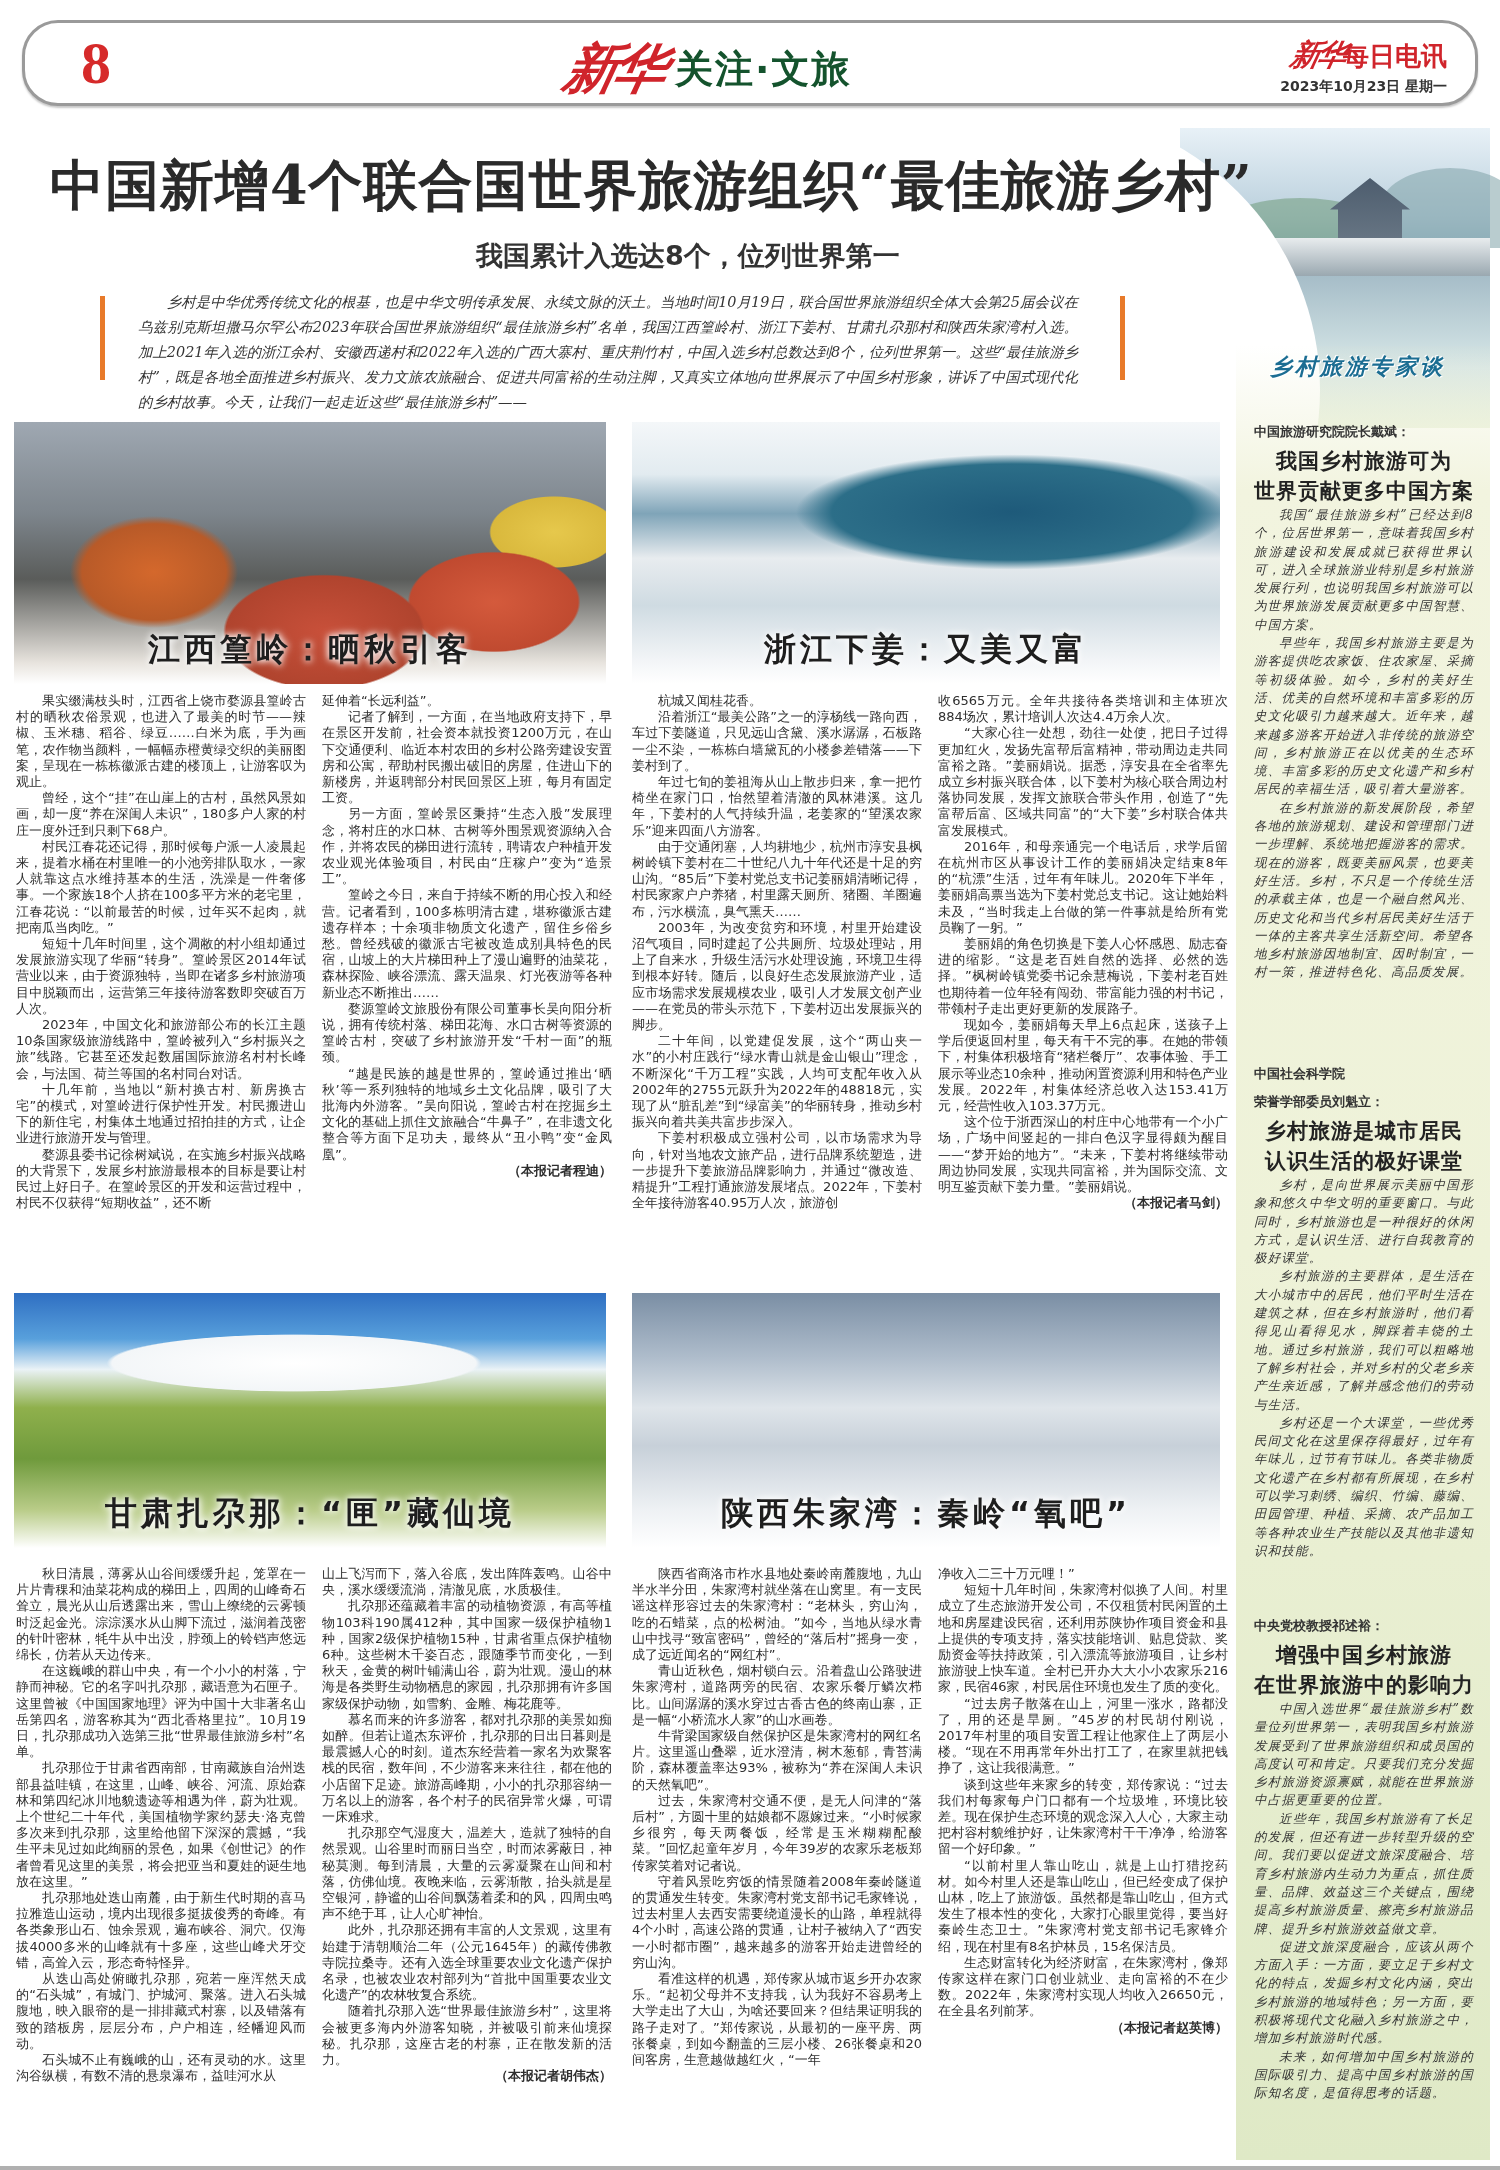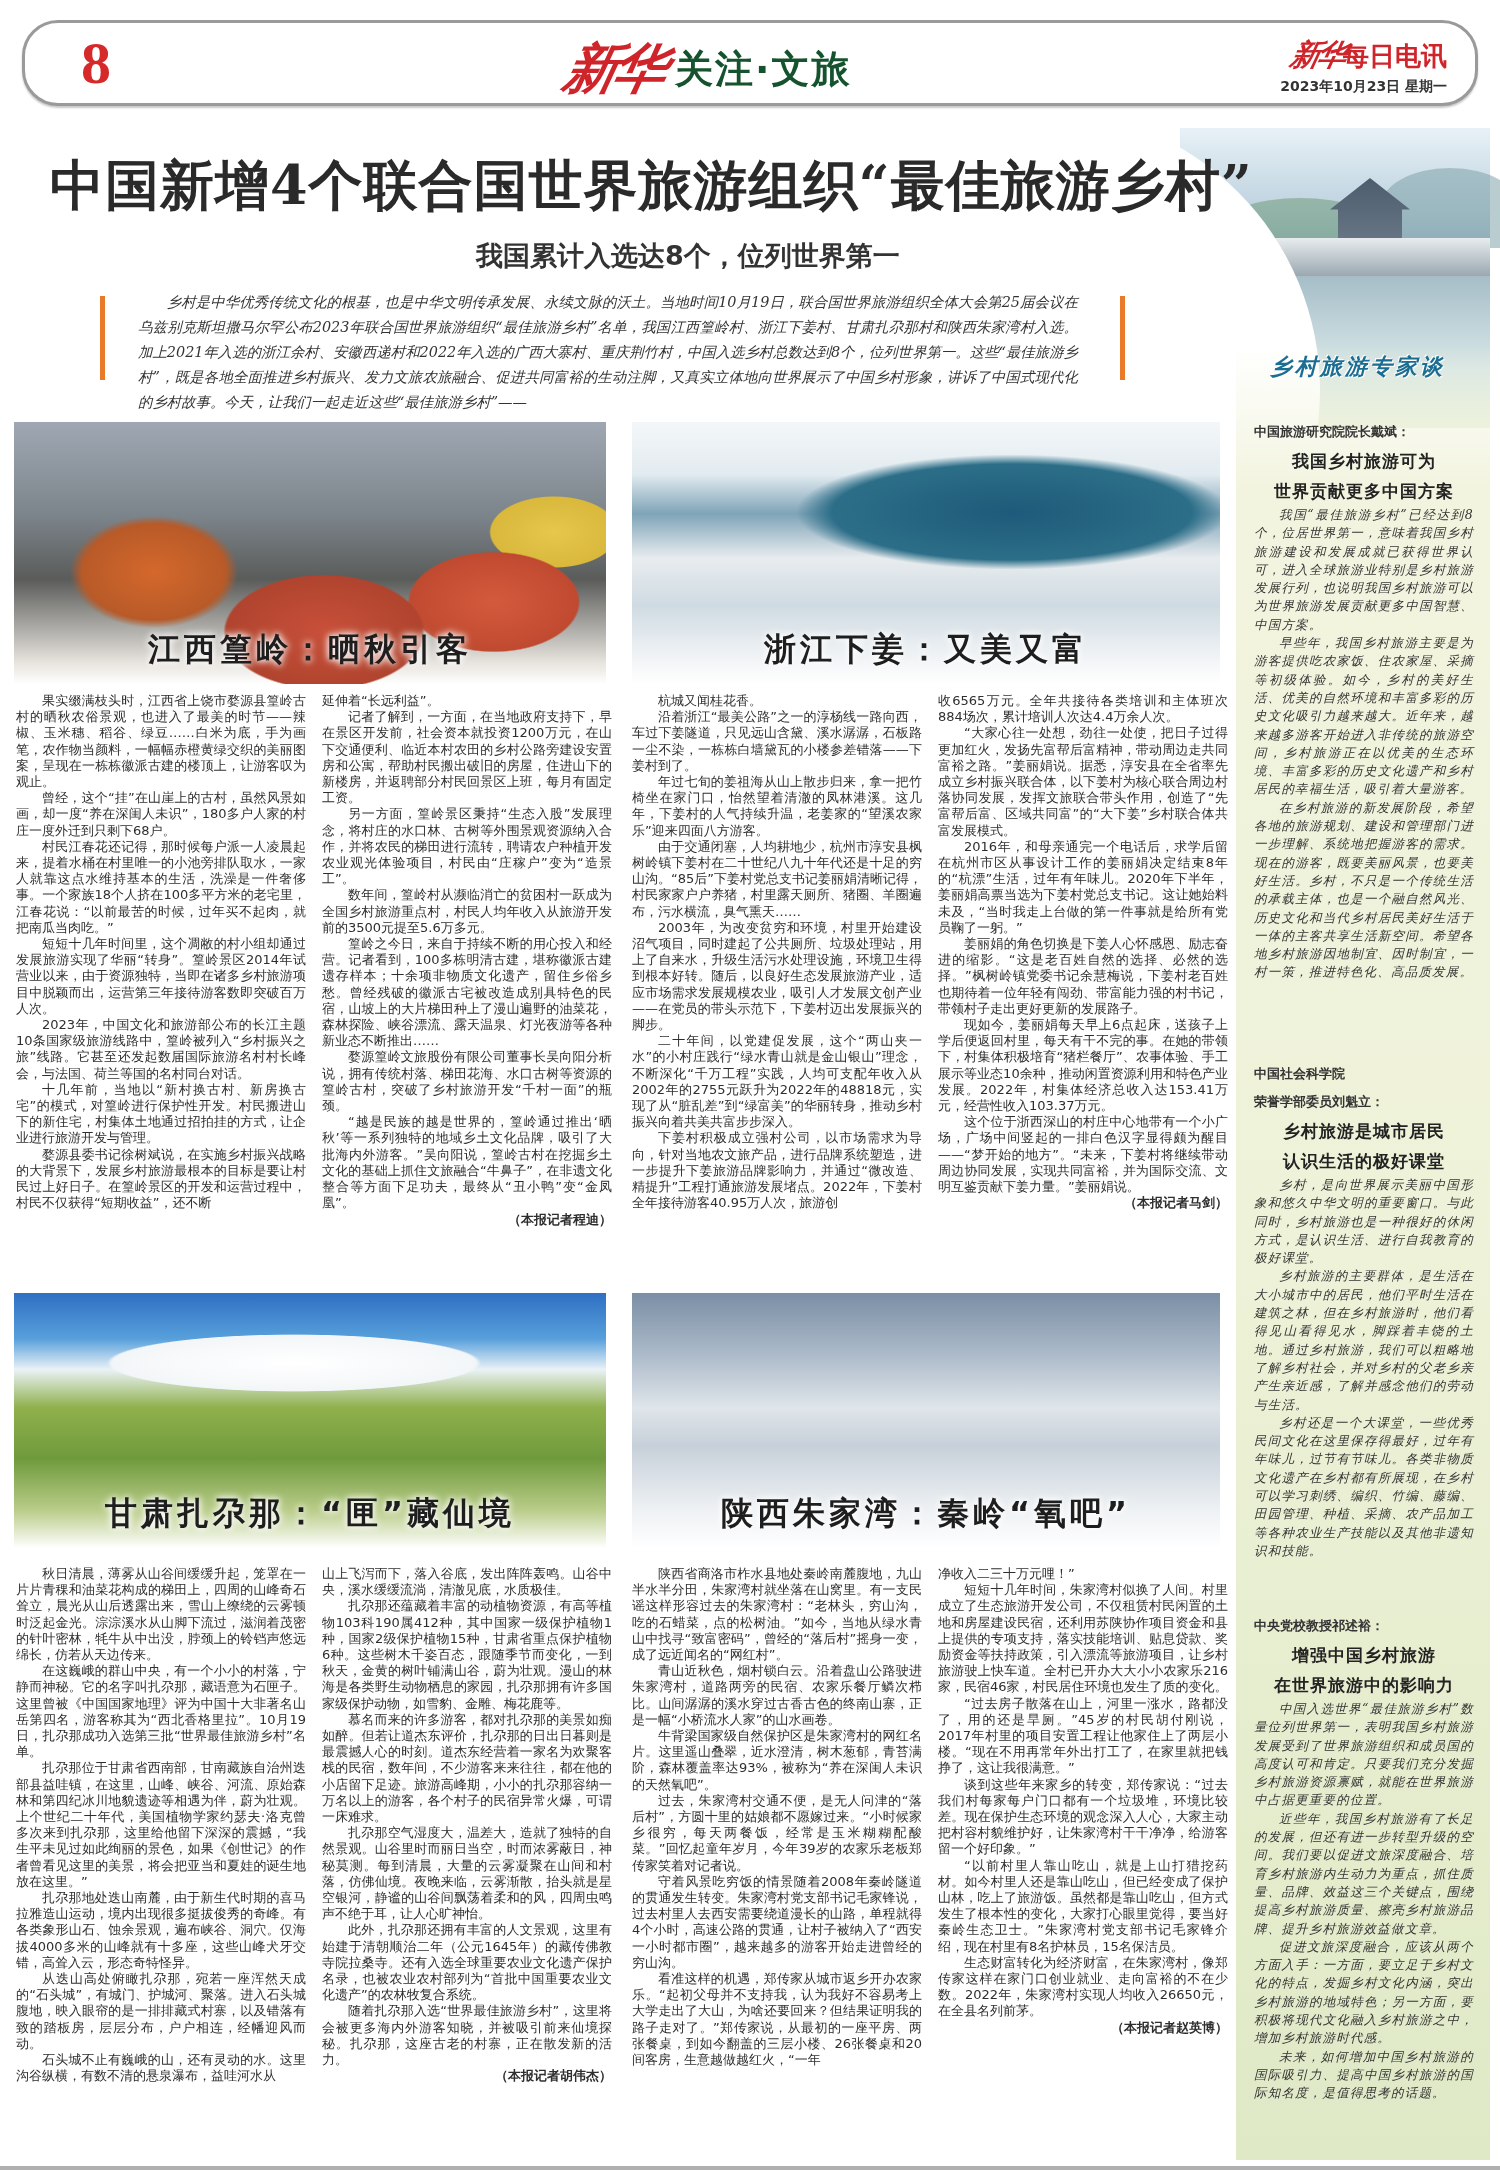--- a/index.html
+++ b/index.html
@@ -55,21 +55,21 @@
     background: linear-gradient(180deg, rgba(240,244,224,0) 0%, #f2f4df 8%, #eef2d8 50%, #dfe9c6 100%);
     z-index: 2;
   }
   .sidebar-title {
     position: absolute; left: 1270px; top: 352px; z-index: 4;
     font-family: "DejaVu Serif", serif; font-weight: bold; font-style: italic; font-size: 22px; color: #1b6d92; letter-spacing: 3px;
     text-shadow: 1px 1px 0 #fff, -1px -1px 0 #fff;
   }
   .expert { position: absolute; left: 1254px; width: 220px; z-index: 4; }
   .expert .who { font-family: "DejaVu Sans", sans-serif; font-size: 13px; font-weight: bold; color: #333; line-height: 28px; }
-  .expert .ttl { font-family: "DejaVu Serif", serif; font-weight: bold; font-size: 17px; color: #222; text-align: center; line-height: 30px; letter-spacing: 1px; }
+  .expert .ttl { font-family: "DejaVu Serif", serif; font-weight: bold; font-size: 21px; color: #222; text-align: center; line-height: 30px; letter-spacing: 1px; }
   .expert .txt p { font-family: "DejaVu Serif", serif; font-style: italic; font-size: 12.5px; line-height: 18.3px; color: #333; text-indent: 2em; text-align: justify; letter-spacing: 1.2px; }
 
   
   .photo { position: absolute; overflow: hidden; }
   .photo .cap {
     position: absolute; left: 0; right: 0; bottom: 12px; text-align: center;
     font-family: "DejaVu Sans", sans-serif; font-weight: bold; font-size: 32px; color: #1e1e1e; letter-spacing: 4px;
     text-shadow: 0 0 6px #fff, 0 0 10px #fff;
   }
   .p-jiangxi { left: 14px; top: 422px; width: 592px; height: 262px;
@@ -193,21 +193,20 @@
     <p>村民江春花还记得，那时候每户派一人凌晨起来，提着水桶在村里唯一的小池旁排队取水，一家人就靠这点水维持基本的生活，洗澡是一件奢侈事。一个家族18个人挤在100多平方米的老宅里，江春花说：“以前最苦的时候，过年买不起肉，就把南瓜当肉吃。”</p>
     <p>短短十几年时间里，这个凋敝的村小组却通过发展旅游实现了华丽“转身”。篁岭景区2014年试营业以来，由于资源独特，当即在诸多乡村旅游项目中脱颖而出，运营第三年接待游客数即突破百万人次。</p>
     <p>2023年，中国文化和旅游部公布的长江主题10条国家级旅游线路中，篁岭被列入“乡村振兴之旅”线路。它甚至还发起数届国际旅游名村村长峰会，与法国、荷兰等国的名村同台对话。</p>
     <p>十几年前，当地以“新村换古村、新房换古宅”的模式，对篁岭进行保护性开发。村民搬进山下的新住宅，村集体土地通过招拍挂的方式，让企业进行旅游开发与管理。</p>
     <p>婺源县委书记徐树斌说，在实施乡村振兴战略的大背景下，发展乡村旅游最根本的目标是要让村民过上好日子。在篁岭景区的开发和运营过程中，村民不仅获得“短期收益”，还不断</p>
   </div>
 <div class="col" style="left:322px;top:693px;width:290px;">
     <p class="cont">延伸着“长远利益”。</p>
     <p>记者了解到，一方面，在当地政府支持下，早在景区开发前，社会资本就投资1200万元，在山下交通便利、临近本村农田的乡村公路旁建设安置房和公寓，帮助村民搬出破旧的房屋，住进山下的新楼房，并返聘部分村民回景区上班，每月有固定工资。</p>
     <p>另一方面，篁岭景区秉持“生态入股”发展理念，将村庄的水口林、古树等外围景观资源纳入合作，并将农民的梯田进行流转，聘请农户种植开发农业观光体验项目，村民由“庄稼户”变为“造景工”。</p>
-    <p>数年间，篁岭村从濒临消亡的贫困村一跃成为全国乡村旅游重点村，村民人均年收入从旅游开发前的3500元提至5.6万多元。</p>
     <p>篁岭之今日，来自于持续不断的用心投入和经营。记者看到，100多栋明清古建，堪称徽派古建遗存样本；十余项非物质文化遗产，留住乡俗乡愁。曾经残破的徽派古宅被改造成别具特色的民宿，山坡上的大片梯田种上了漫山遍野的油菜花，森林探险、峡谷漂流、露天温泉、灯光夜游等各种新业态不断推出……</p>
     <p>婺源篁岭文旅股份有限公司董事长吴向阳分析说，拥有传统村落、梯田花海、水口古树等资源的篁岭古村，突破了乡村旅游开发“千村一面”的瓶颈。</p>
     <p>“越是民族的越是世界的，篁岭通过推出‘晒秋’等一系列独特的地域乡土文化品牌，吸引了大批海内外游客。”吴向阳说，篁岭古村在挖掘乡土文化的基础上抓住文旅融合“牛鼻子”，在非遗文化整合等方面下足功夫，最终从“丑小鸭”变“金凤凰”。</p>
     <p class="byline">（本报记者程迪）</p>
   </div>
 <div class="col" style="left:632px;top:693px;width:290px;">
     <p>杭城又闻桂花香。</p>
     <p>沿着浙江“最美公路”之一的淳杨线一路向西，车过下姜隧道，只见远山含黛、溪水潺潺，石板路一尘不染，一栋栋白墙黛瓦的小楼参差错落——下姜村到了。</p>
     <p>年过七旬的姜祖海从山上散步归来，拿一把竹椅坐在家门口，怡然望着清澈的凤林港溪。这几年，下姜村的人气持续升温，老姜家的“望溪农家乐”迎来四面八方游客。</p>
     <p>由于交通闭塞，人均耕地少，杭州市淳安县枫树岭镇下姜村在二十世纪八九十年代还是十足的穷山沟。“85后”下姜村党总支书记姜丽娟清晰记得，村民家家户户养猪，村里露天厕所、猪圈、羊圈遍布，污水横流，臭气熏天……</p>

